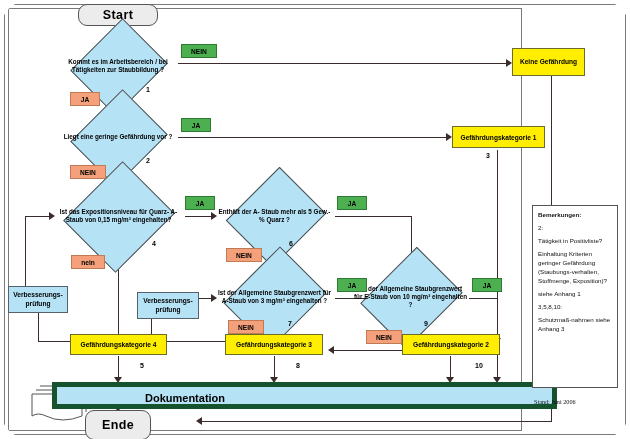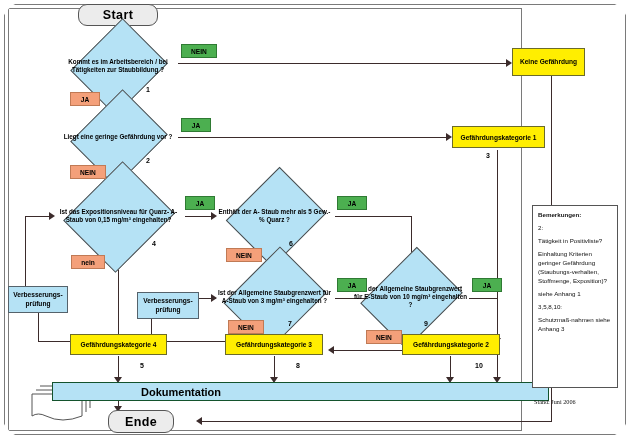--- a/index.html
+++ b/index.html
@@ -47,22 +47,22 @@
   .arw-d{border-left:4px solid transparent;border-right:4px solid transparent;
          border-top:6px solid #3b2b2b;}
   .arw-u{border-left:4px solid transparent;border-right:4px solid transparent;
          border-bottom:6px solid #3b2b2b;}
   .arw-r{border-top:4px solid transparent;border-bottom:4px solid transparent;
          border-left:6px solid #3b2b2b;}
   .arw-l{border-top:4px solid transparent;border-bottom:4px solid transparent;
          border-right:6px solid #3b2b2b;}
 
   
-  .docbar{position:absolute;background:#b5e2f5;border:1px solid #14532d;
-          display:flex;align-items:center;}
+  .docbar{position:absolute;background:#b5e2f5;border:5px solid #14532d;
+          display:flex;align-items:flex-end;}
   .docbar span{font-size:11px;font-weight:bold;color:#000;margin-left:88px;}
 
   
   .docsym{position:absolute;}
 
   
   .remarks{position:absolute;border:1px solid #555;background:#fff;
            box-sizing:border-box;padding:5px 5px 3px 5px;overflow:hidden;}
   .remarks .rt{font-size:6.2px;line-height:1.45;color:#111;margin:0 0 4px 0;}
   .remarks .rhead{font-weight:bold;}
@@ -277,21 +277,21 @@
     </div>
 
   <div class="chip chip-nein" style="left:366px;top:330px;width:36px;height:14px;">
     <span>NEIN</span>
     </div>
 
   <div class="docbar" style="left:52px;top:382px;width:495px;height:17px;">
     <span>Dokumentation</span>
   </div>
 
-  <div class="node term" style="left:85px;top:410px;width:66px;height:23px;margin-left:23px;">
+  <div class="node term" style="left:85px;top:410px;width:66px;height:30px;">
     <span>Ende</span>
   </div>
 
   <div class="remarks" style="left:532px;top:205px;width:86px;height:183px;">
     <p class="rt rhead">Bemerkungen:</p>
     <p class="rt">2:</p>
     <p class="rt">Tätigkeit in Positivliste?</p>
     <p class="rt">Einhaltung Kriterien geringer Gefährdung (Staubungs-verhalten, Stoffmenge, Exposition)?</p>
     <p class="rt">siehe Anhang 1</p>
     <p class="rt">3,5,8,10:</p>

